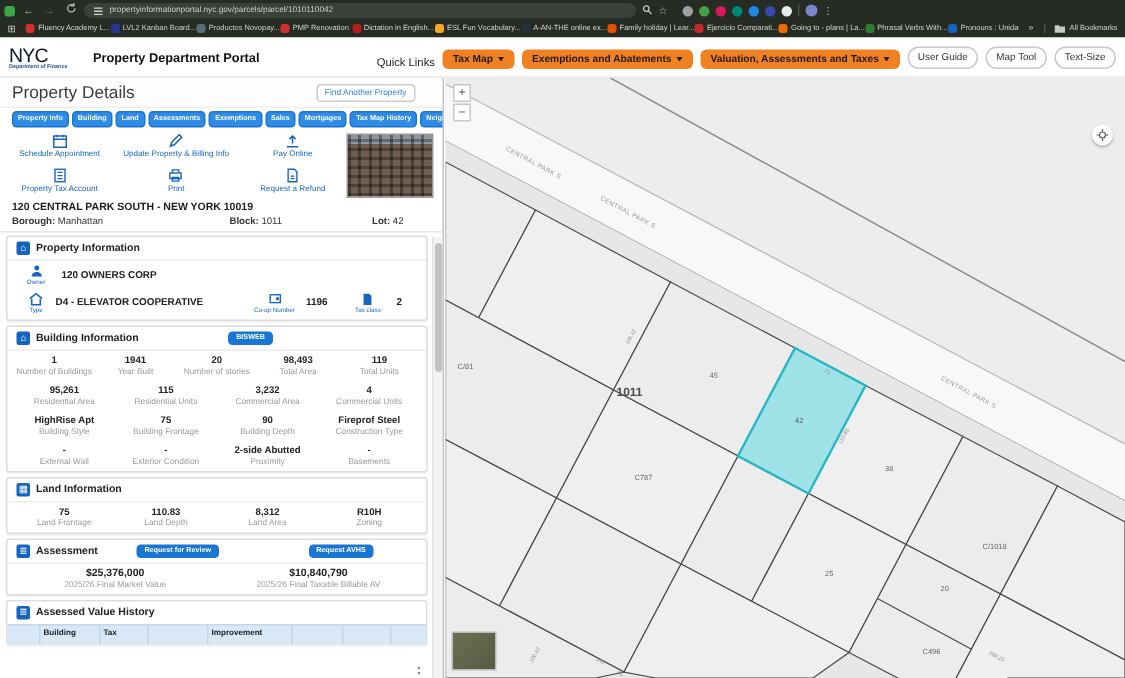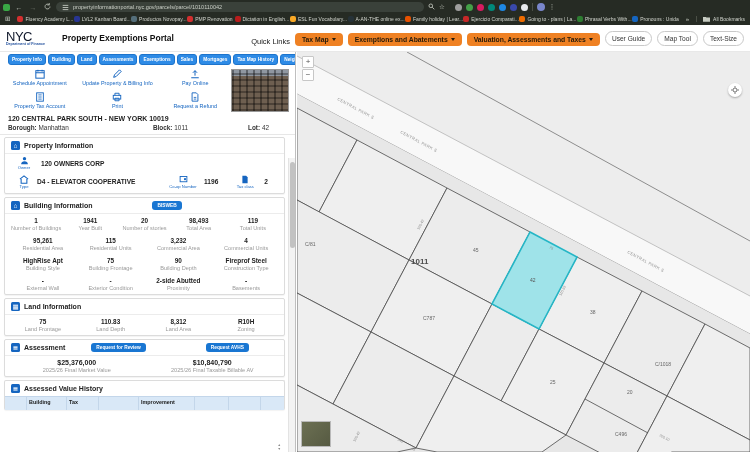--- a/index.html
+++ b/index.html
@@ -205,21 +205,21 @@
         <span class="bm-label">All Bookmarks</span>
       </span>
     </div>
   </div>
 
   <div class="site-header">
     <div class="nyc-logo">
       <span class="nyc-word">NYC</span>
       <span class="nyc-sub">Department of Finance</span>
     </div>
-    <span class="app-title">Property Exemptions Portal</span>
+    <span class="app-title">Property Department Portal</span>
     <div class="hdr-right">
       <span class="quick-links">Quick Links</span>
       <button class="btn-orange">
           <span>Tax Map</span>
           <span class="caret"></span>
         </button>
       <button class="btn-orange">
           <span>Exemptions and Abatements</span>
           <span class="caret"></span>
         </button>
@@ -227,20 +227,24 @@
           <span>Valuation, Assessments and Taxes</span>
           <span class="caret"></span>
         </button>
       <button class="btn-ghost">User Guide</button>
       <button class="btn-ghost">Map Tool</button>
       <button class="btn-ghost">Text-Size</button>
     </div>
   </div>
 
   <div class="left-panel">
+    <div class="pd-row">
+      <span class="pd-title">Property Details</span>
+      <button class="find-btn">Find Another Property</button>
+    </div>
 
     <div class="tabs">
 
     <span class="tab-pill">Property Info</span>
         <span class="tab-pill">Building</span>
         <span class="tab-pill">Land</span>
         <span class="tab-pill">Assessments</span>
         <span class="tab-pill">Exemptions</span>
         <span class="tab-pill">Sales</span>
         <span class="tab-pill">Mortgages</span>

